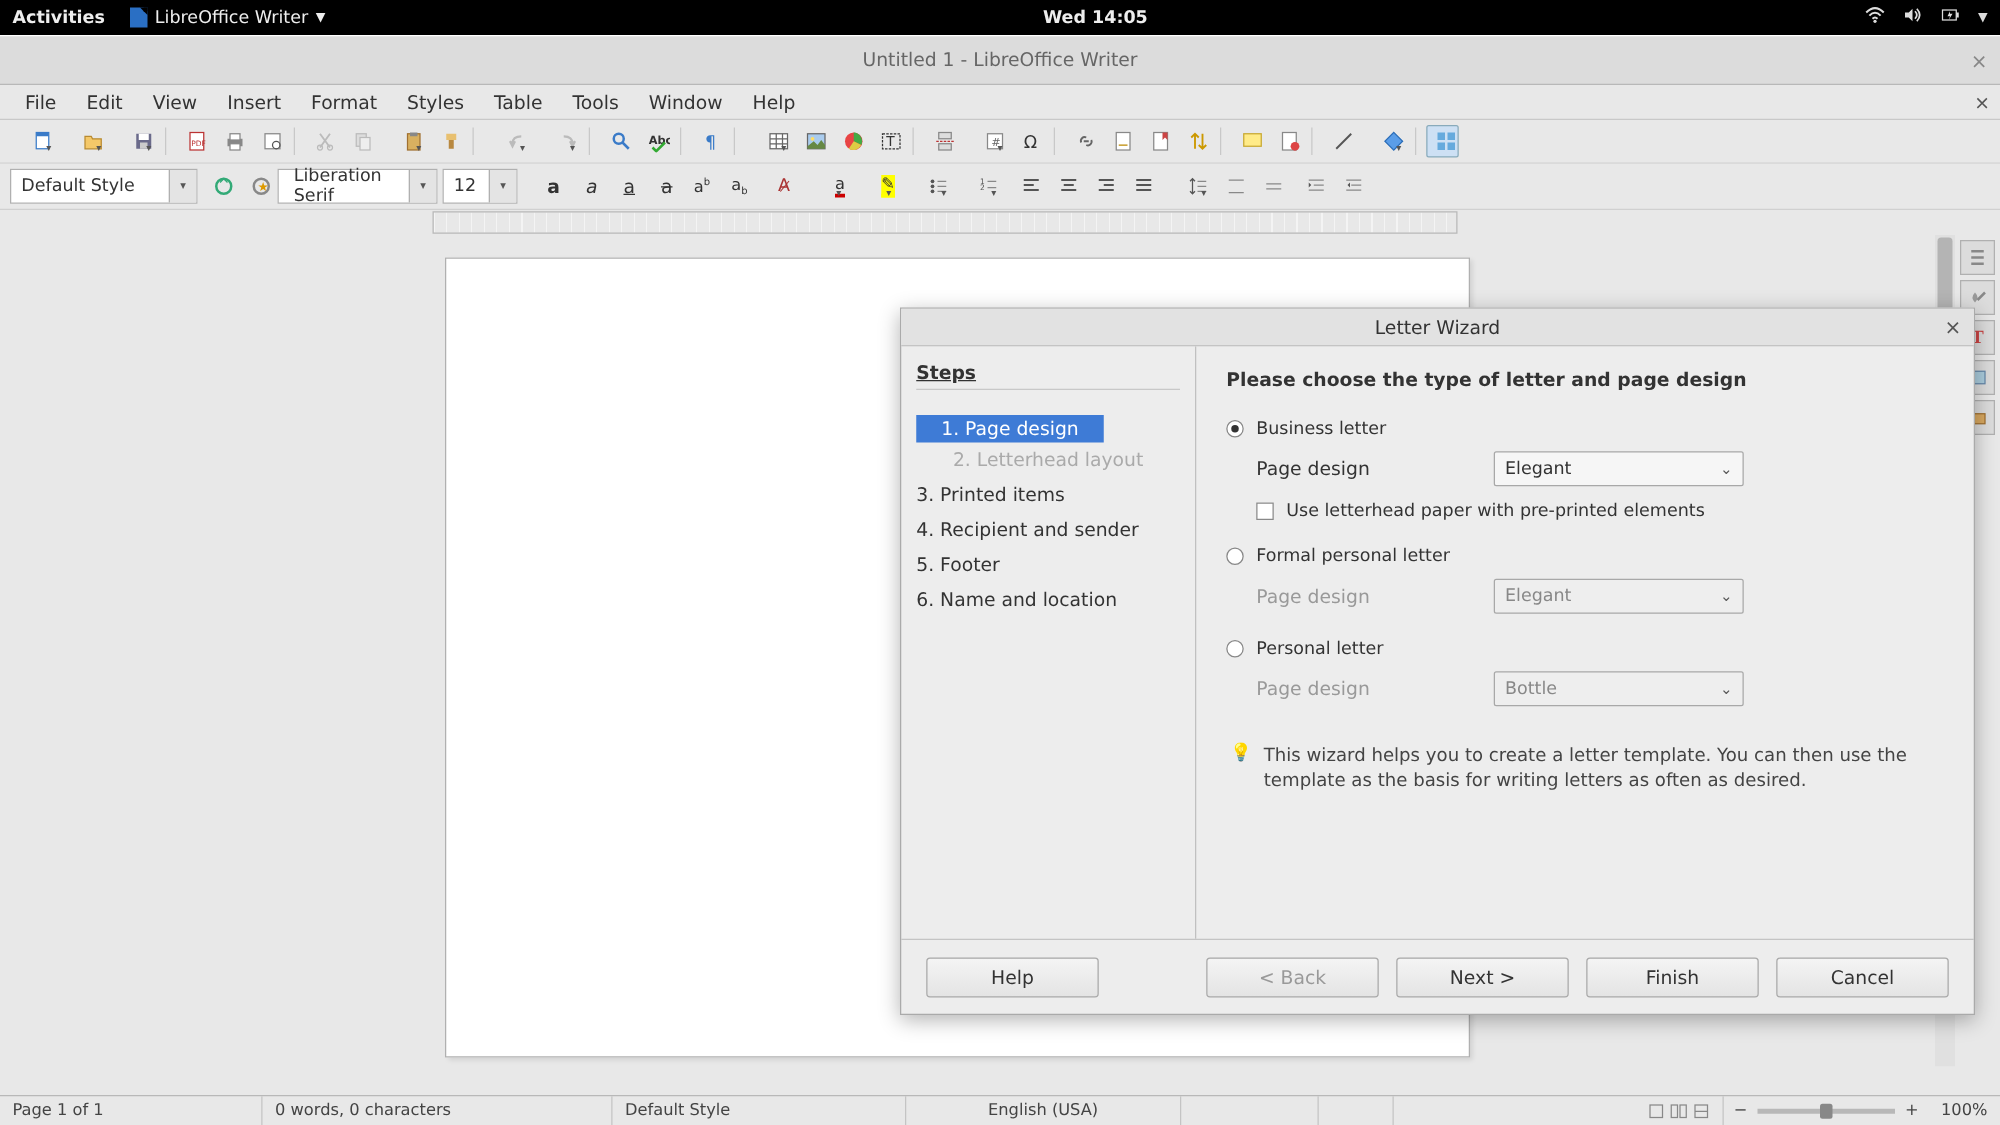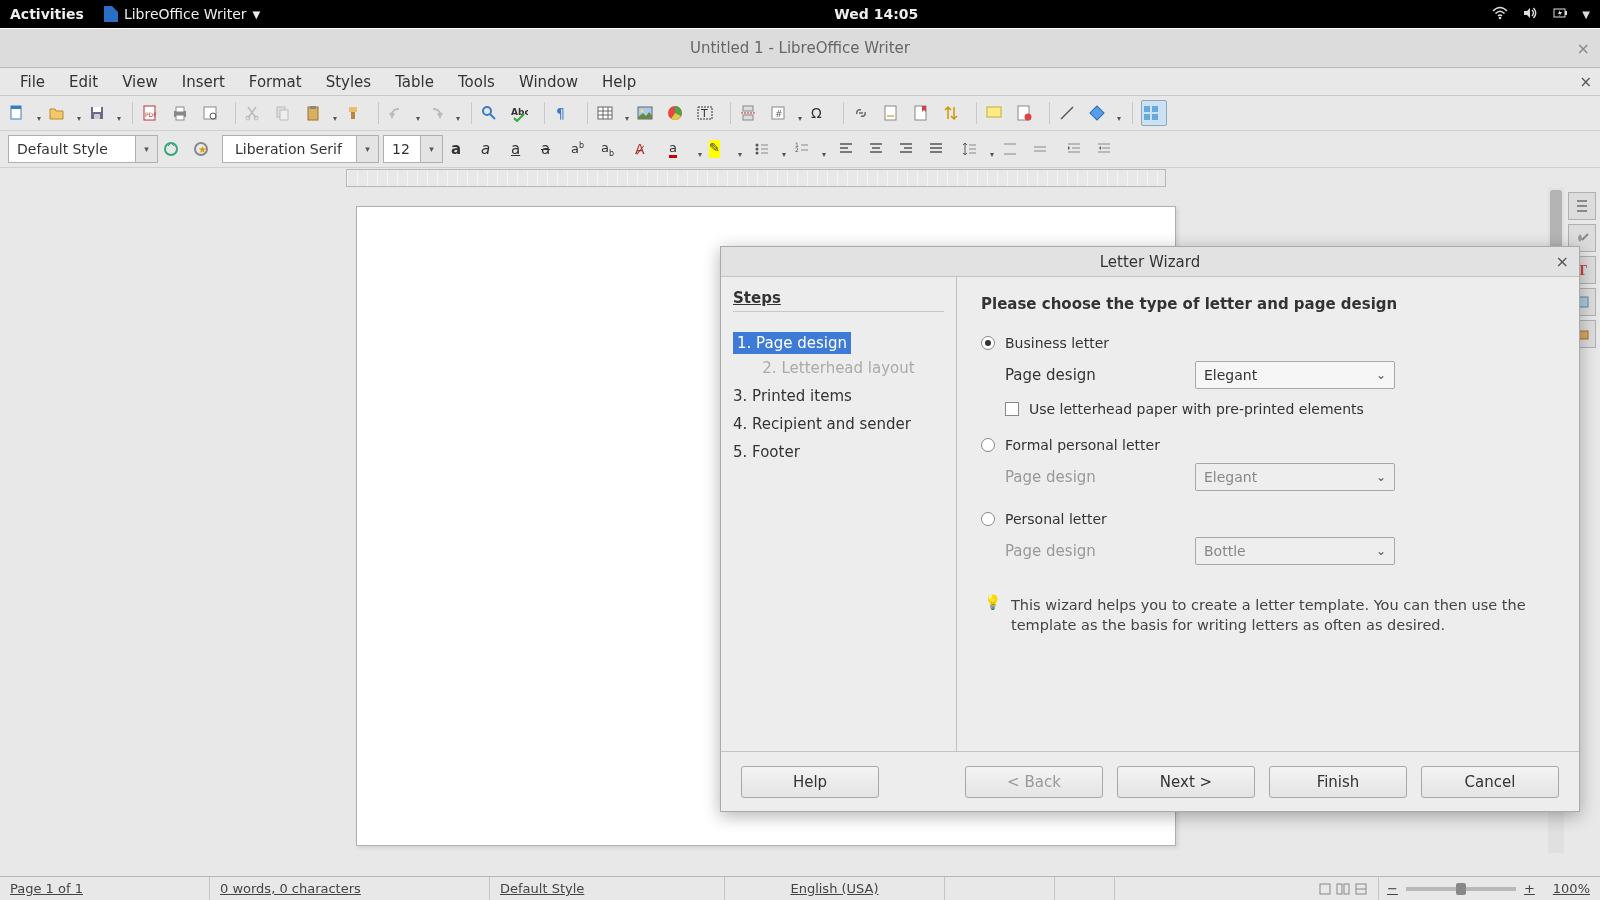--- a/index.html
+++ b/index.html
@@ -22,64 +22,64 @@
   .title-bar .close { position: absolute; right: 10px; color: #888; font-size: 16px; cursor: default; }
   
   
   .menu-bar { background: #e8e8e8; height: 28px; display: flex; align-items: center; padding: 0 8px; gap: 0; font-size: 15px; color: #333; border-bottom: 1px solid #c8c8c8; position: relative; }
   .menu-bar .menu-item { padding: 4px 12px; cursor: default; }
   .menu-bar .menu-close { position: absolute; right: 8px; color: #555; font-size: 15px; }
   
   
   .toolbar { background: #e8e8e8; padding: 4px 8px; display: flex; align-items: center; gap: 4px; border-bottom: 1px solid #d0d0d0; }
   .toolbar .sep { width: 1px; height: 22px; background: #c8c8c8; margin: 0 4px; }
-  .tbtn { width: 26px; height: 26px; display: flex; align-items: center; justify-content: flex-start; border-radius: 2px; cursor: default; }
+  .tbtn { width: 26px; height: 26px; display: flex; align-items: center; justify-content: flex-end; border-radius: 2px; cursor: default; }
   .tbtn.drop { width: 36px; position: relative; }
   .tbtn.drop::after { content: "▾"; font-size: 8px; color: #555; position: absolute; right: 3px; bottom: 3px; }
   .icon { width: 18px; height: 18px; display: inline-block; }
   
   
   .format-bar { background: #e8e8e8; padding: 4px 8px; display: flex; align-items: center; gap: 4px; border-bottom: 1px solid #d0d0d0; }
   .combo { height: 28px; border: 1px solid #b0b0b0; background: #fff; display: flex; align-items: center; padding: 0 8px; font-size: 14px; position: relative; }
   .combo .arrow { position: absolute; right: 0; top: 0; bottom: 0; width: 22px; display: flex; align-items: center; justify-content: center; background: #e4e4e4; border-left: 1px solid #b0b0b0; font-size: 9px; color: #555; }
   .combo.style { width: 150px; }
-  .combo.font { width: 157px; padding-left: 12px; }
+  .combo.font { width: 128px; padding-left: 12px; }
   .combo.size { width: 60px; }
   
   
   .ruler-row { height: 20px; background: #e8e8e8; display:flex; }
   .ruler-left { width: 346px; }
   .ruler { flex:1; background: repeating-linear-gradient(to right, #f4f4f4, #f4f4f4 1px, transparent 1px, transparent 10px); border:1px solid #b8b8b8; height:18px; position:relative; margin-top:1px; max-width:820px; }
   
   
   .doc-area { background: #e8e8e8; position: relative; height: 665px; }
   .page { position: absolute; left: 356px; top: 18px; width: 820px; height: 640px; background: #fff; border: 1px solid #b0b0b0; box-shadow: 2px 2px 4px rgba(0,0,0,0.1); }
   .vscroll { position: absolute; right: 36px; top: 0; width: 16px; height: 100%; background: #e0e0e0; }
   .vscroll .thumb { width: 12px; margin: 2px; height: 620px; background: #b4b4b4; border-radius: 3px; }
   
   
   .side-tabs { position: absolute; right: 0; top: 0; width: 32px; display: flex; flex-direction: column; gap: 4px; padding-top: 4px; }
   .side-tab { width: 28px; height: 28px; background: #dcdcdc; border: 1px solid #b0b0b0; display:flex; align-items:center; justify-content:center; }
   
   
-  .status-bar { position: absolute; bottom: 0; left: 0; right: 0; height: 24px; background: #e8e8e8; border-top: 1px solid #b8b8b8; display: flex; align-items: center; font-size: 13px; color: #444; text-decoration: underline; }
+  .status-bar { position: absolute; bottom: 0; left: 0; right: 0; height: 24px; background: #e8e8e8; border-top: 1px solid #b8b8b8; display: flex; align-items: center; font-size: 13px; color: #444; }
   .status-cell { padding: 0 10px; border-right: 1px solid #c4c4c4; height: 100%; display: flex; align-items: center; }
   .status-bar .spacer { flex: 1; }
   .zoom-slider { width: 110px; height: 4px; background: #b8b8b8; position: relative; margin: 0 8px; }
   .zoom-slider .handle { position: absolute; left: 50%; top: -4px; width: 10px; height: 12px; background: #888; border-radius: 2px; transform: translateX(-50%); }
   
   
   .wizard { position: absolute; left: 720px; top: 246px; width: 860px; height: 566px; background: #ededed; border: 1px solid #aaa; box-shadow: 0 4px 16px rgba(0,0,0,0.3); display: flex; flex-direction: column; }
   .wizard-title { height: 30px; background: #e2e2e2; border-bottom: 1px solid #c4c4c4; display: flex; align-items: center; justify-content: center; position: relative; font-size: 15px; color: #333; font-weight: 500; }
   .wizard-title .close { position: absolute; right: 10px; font-size: 16px; color: #555; }
   .wizard-body { flex: 1; display: flex; }
   .wizard-steps { width: 236px; border-right: 1px solid #c0c0c0; padding: 12px; }
   .wizard-steps h4 { font-size: 15px; font-weight: bold; text-decoration: underline; margin-bottom: 20px; padding-bottom: 4px; border-bottom: 1px solid #c8c8c8; }
   .wizard-steps .step { padding: 5px 0; font-size: 15px; cursor: default; }
-  .wizard-steps .step.current { background: #3e7bd6; color: #fff; display: inline-block; padding: 2px 4px; }
+  .wizard-steps .step.current { background: #3e7bd6; color: #fff; display: inline-block; padding: 2px 20px; }
   .wizard-steps .step.disabled { color: #aaa; text-align: center; }
   .wizard-main { flex: 1; padding: 18px 24px; }
   .wizard-main h3 { font-size: 15px; font-weight: bold; margin-bottom: 22px; }
   .opt-row { display: flex; align-items: center; gap: 10px; margin-bottom: 12px; margin-left: 24px; }
   .radio-row { display: flex; align-items: center; gap: 10px; margin-bottom: 10px; }
   .radio { width: 14px; height: 14px; border: 1px solid #888; border-radius: 50%; display: inline-flex; align-items: center; justify-content: center; background:#fff; }
   .radio.checked::after { content: ""; width: 6px; height: 6px; background: #333; border-radius: 50%; }
   .checkbox { width: 14px; height: 14px; border: 1px solid #888; background: #fff; display:inline-block; }
   .opt-row .lbl { width: 180px; font-size: 15px; }
   .opt-row.disabled { color: #999; }
@@ -570,20 +570,21 @@
     <span class="close">×</span>
   </div>
   <div class="wizard-body">
     <div class="wizard-steps">
       <h4>Steps</h4>
       <div><span class="step current"><span>1.</span> <span>Page design</span></span></div>
       <div class="step disabled"><span>2.</span> <span>Letterhead layout</span></div>
       <div class="step"><span>3.</span> <span>Printed items</span></div>
       <div class="step"><span>4.</span> <span>Recipient and sender</span></div>
       <div class="step"><span>5.</span> <span>Footer</span></div>
+      <div class="step"><span>6.</span> <span>Name and location</span></div>
     </div>
     <div class="wizard-main">
       <h3>Please choose the type of letter and page design</h3>
 
       <div class="block-grp">
         <div class="radio-row">
           <span class="radio checked"></span>
           <span>Business letter</span>
         </div>
         <div class="opt-row">

